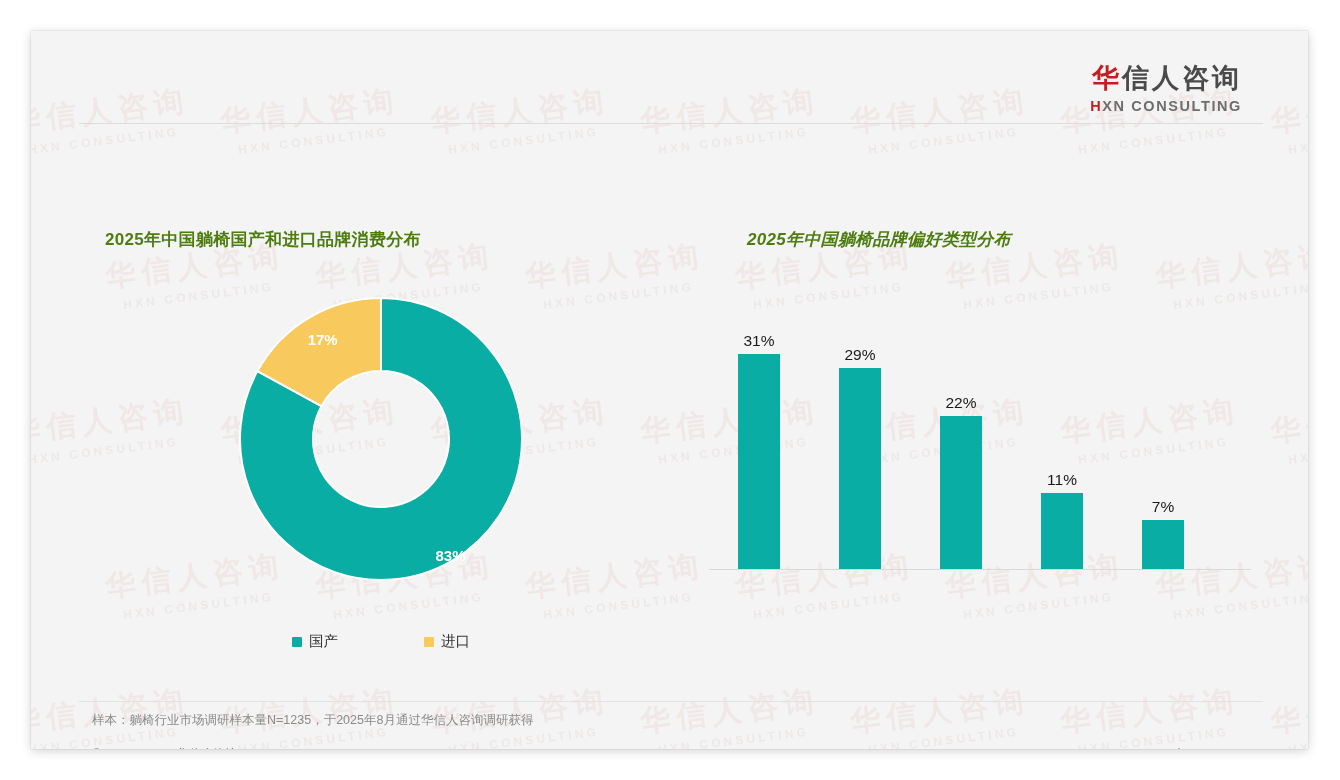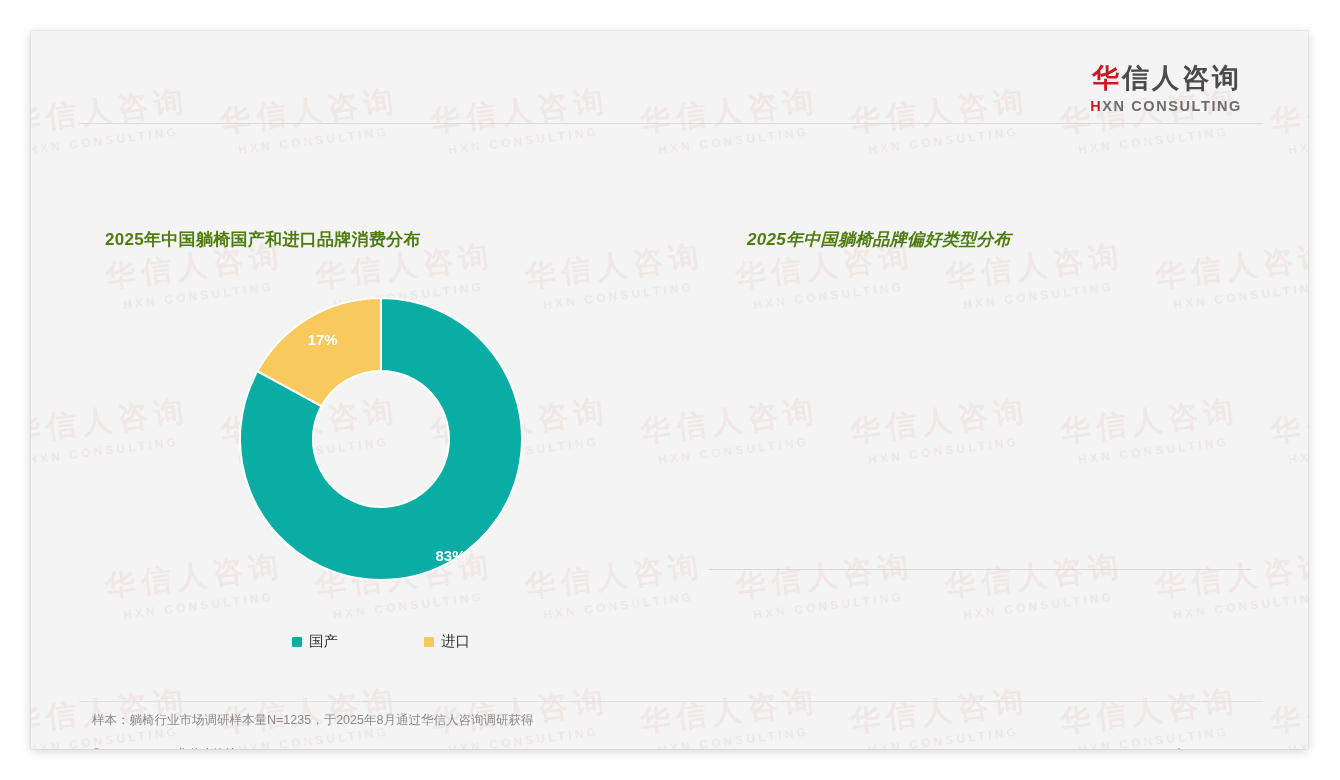--- a/index.html
+++ b/index.html
@@ -432,20 +432,42 @@
           </div>
           <div class="lg-item">
             <span class="lg-swatch" style="background: rgb(248, 201, 93);"></span>
             <span class="lg-text">进口</span>
           </div>
         </div>
 
       <div class="chart-title right">2025年中国躺椅品牌偏好类型分布</div>
 
       <div class="bars-wrap">
+        <div class="bar-plot" id="bar-plot">
+            <div class="bar-col" style="left: 18px;">
+              <div class="bar-val">31%</div>
+              <div class="bar-rect" style="height: 215px; background: rgb(10, 173, 163);"></div>
+            </div>
+            <div class="bar-col" style="left: 119px;">
+              <div class="bar-val">29%</div>
+              <div class="bar-rect" style="height: 201px; background: rgb(10, 173, 163);"></div>
+            </div>
+            <div class="bar-col" style="left: 220px;">
+              <div class="bar-val">22%</div>
+              <div class="bar-rect" style="height: 153px; background: rgb(10, 173, 163);"></div>
+            </div>
+            <div class="bar-col" style="left: 321px;">
+              <div class="bar-val">11%</div>
+              <div class="bar-rect" style="height: 76px; background: rgb(10, 173, 163);"></div>
+            </div>
+            <div class="bar-col" style="left: 422px;">
+              <div class="bar-val">7%</div>
+              <div class="bar-rect" style="height: 49px; background: rgb(10, 173, 163);"></div>
+            </div>
+          </div>
         <div class="bar-axis"></div>
       </div>
 
     </div>
 
     <div class="footer-rule"></div>
     <div class="source-note">样本：躺椅行业市场调研样本量N=1235，于2025年8月通过华信人咨询调研获得</div>
 
     <div class="footer">
       <div class="footer-left">©2025.10 HXR华信人咨询</div>

